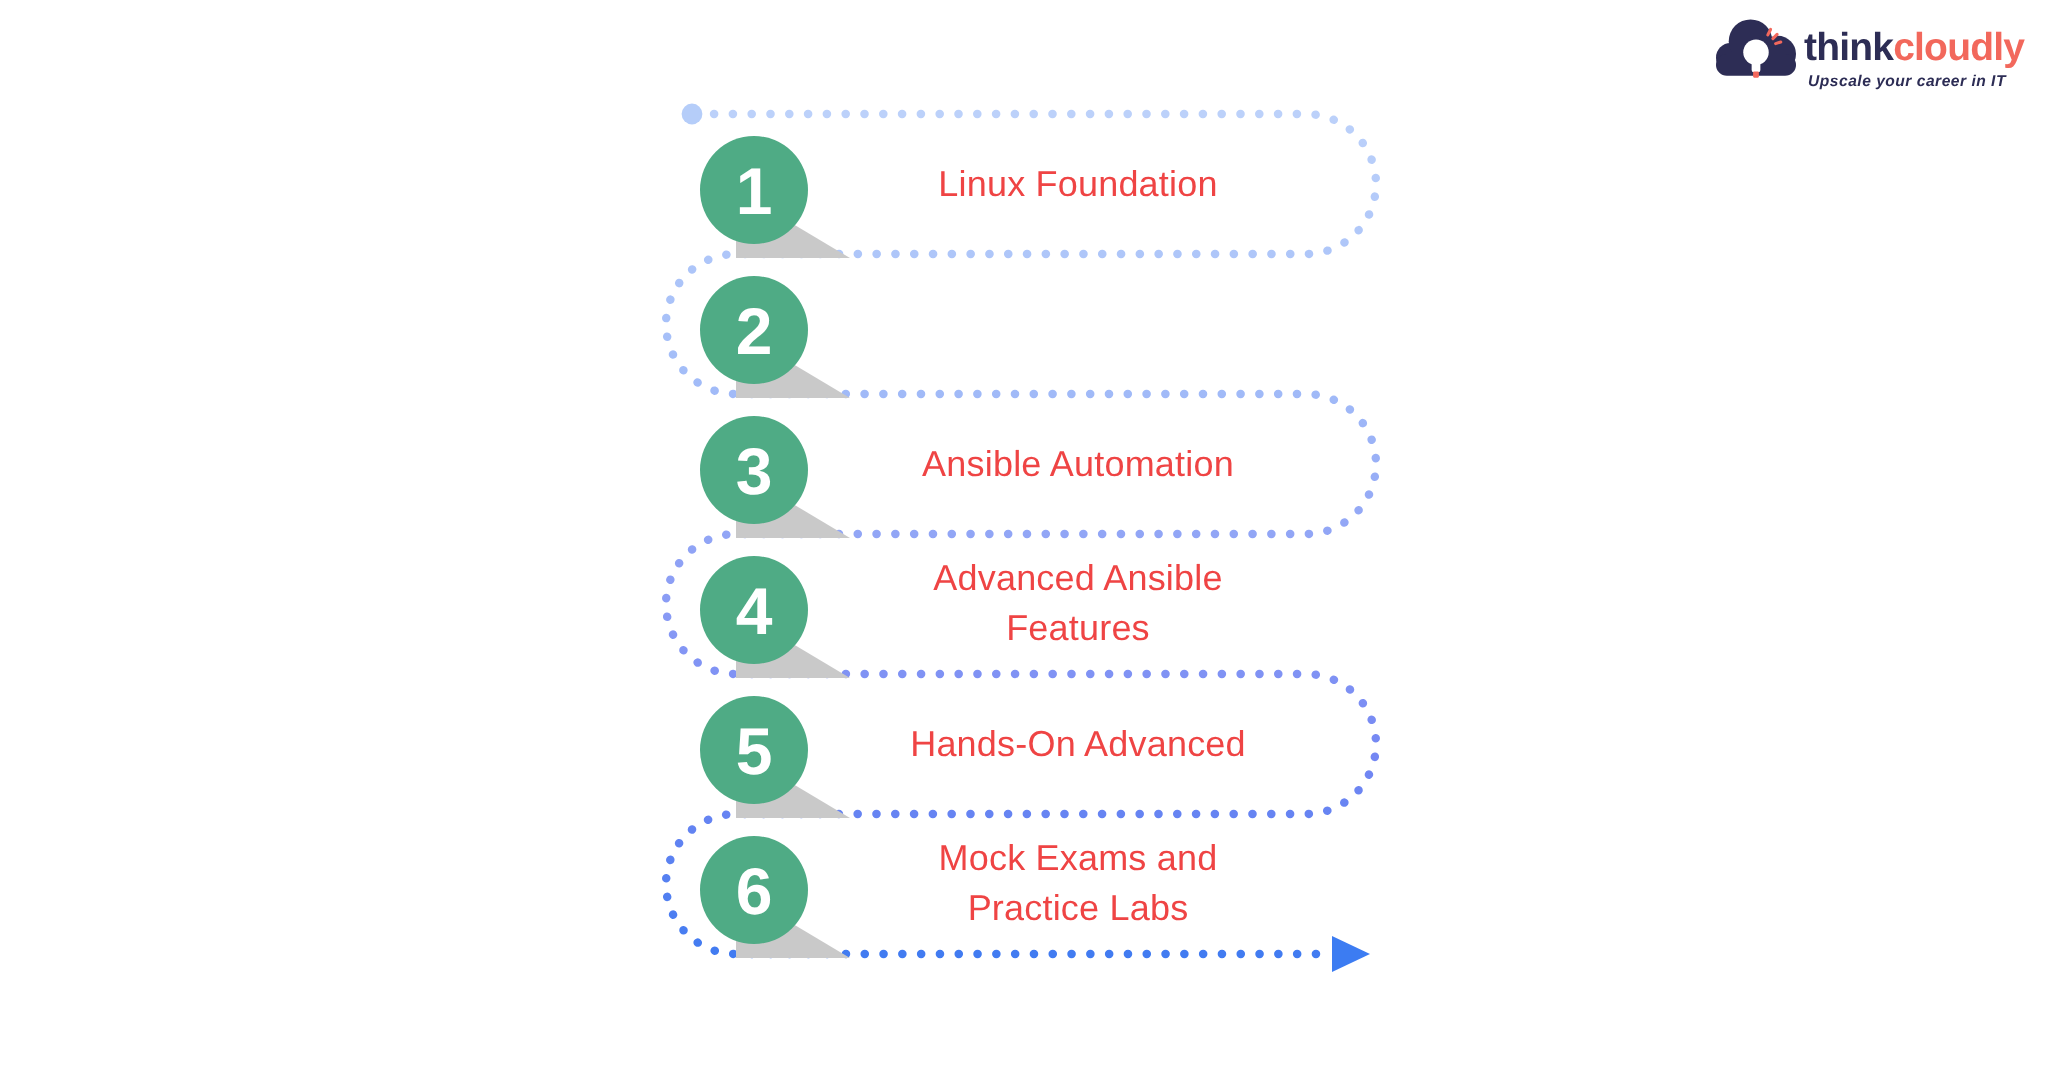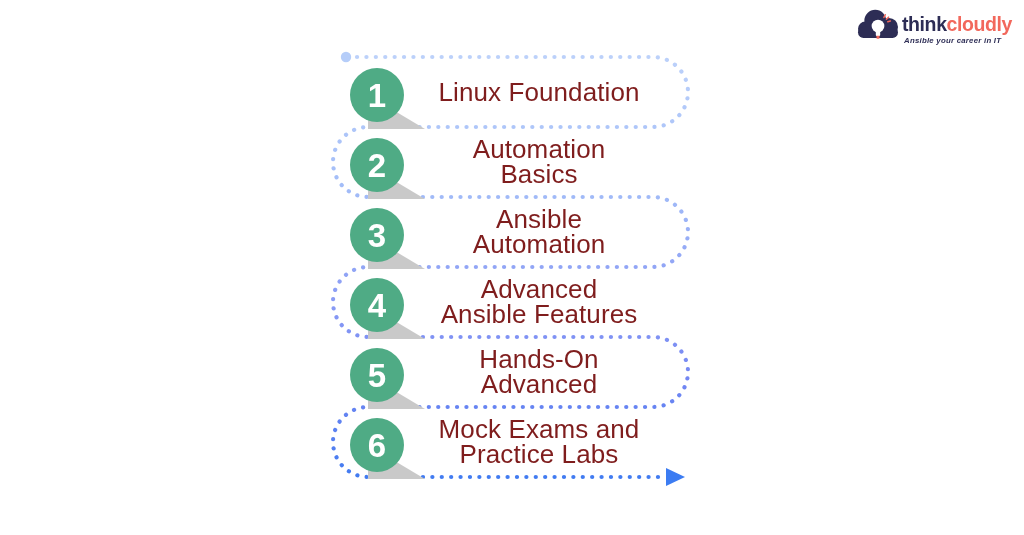--- a/index.html
+++ b/index.html
@@ -32,22 +32,22 @@
     color:#ffffff;
     font-size:33px;font-weight:bold;
     line-height:1;
   }
   .step-label{
     position:absolute;
     left:436px;top:0;
     width:206px;height:70px;
     display:flex;align-items:center;justify-content:center;
     text-align:center;
-    color:#7f1d1d;
-    font-size:26px;font-weight:500;
+    color:#ef4444;
+    font-size:18px;font-weight:500;
     line-height:25px;
     letter-spacing:.1px;
   }
 
   
   .logo{position:absolute;left:855px;top:6px;width:160px;height:44px;}
   .logo-icon{position:absolute;left:0;top:1px;}
   .logo-word{
     position:absolute;left:47px;top:7px;
     font-size:19.5px;font-weight:bold;letter-spacing:-0.4px;
@@ -96,37 +96,36 @@
       <circle cx="25" cy="21" r="7" fill="#ffffff"></circle>
       <rect x="22.6" y="26" width="4.8" height="6" rx="1.2" fill="#ffffff"></rect>
       <rect x="23.4" y="31.6" width="3.2" height="3.4" rx="0.6" fill="#f2685c"></rect>
       <g stroke="#f2685c" stroke-width="1.7" stroke-linecap="round">
         <line x1="31.5" y1="11.5" x2="33" y2="8.5"></line>
         <line x1="34.3" y1="13.5" x2="36.6" y2="11.2"></line>
         <line x1="35.8" y1="16.3" x2="38.6" y2="15.4"></line>
       </g>
     </svg>
     <div class="logo-word"><span class="navy">think</span><span class="coral">cloudly</span></div>
-    <div class="logo-tagline">Ansible your career in IT</div>
+    <div class="logo-tagline">Upscale your career in IT</div>
   </div>
 
   <div class="step" style="top:57px">
     <div class="step-shadow"></div>
     <div class="step-circle">
         <span>1</span>
       </div>
     <div class="step-label">Linux Foundation</div>
   </div>
 
   <div class="step" style="top:127px">
     <div class="step-shadow"></div>
     <div class="step-circle">
         <span>2</span>
       </div>
-    <div class="step-label">Automation Basics</div>
   </div>
 
   <div class="step" style="top:197px">
     <div class="step-shadow"></div>
     <div class="step-circle">
         <span>3</span>
       </div>
     <div class="step-label">Ansible Automation</div>
   </div>
 

